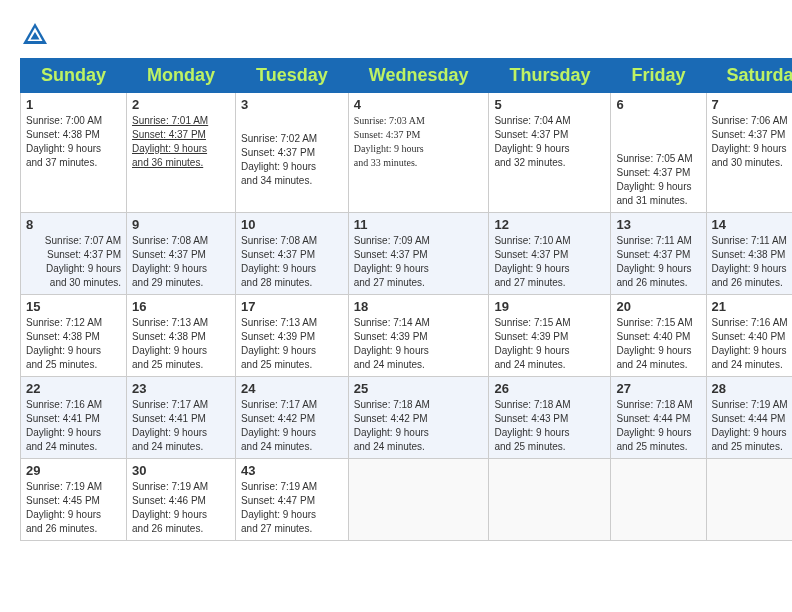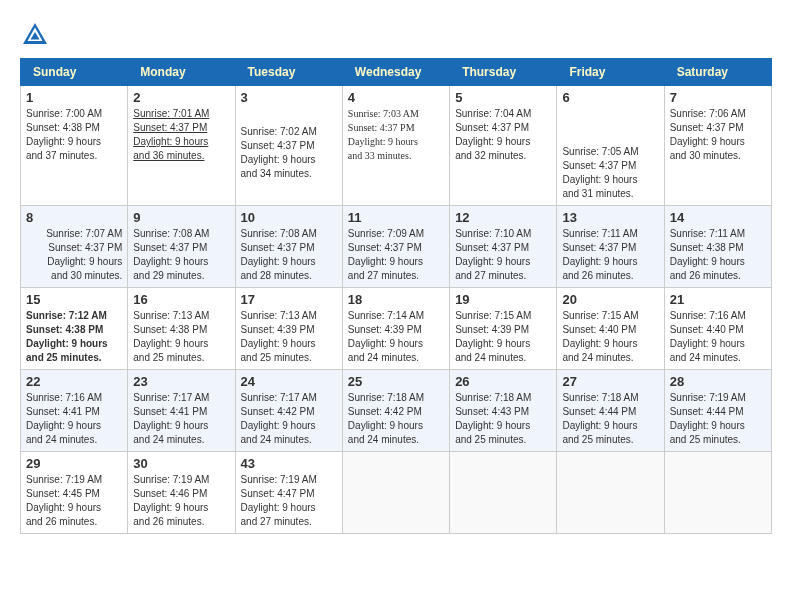--- a/index.html
+++ b/index.html
@@ -45,24 +45,24 @@
       font-size: 14px;
       color: #555;
     }
     .calendar {
       width: 100%;
       border-collapse: collapse;
       border: 1px solid #ccc;
     }
     .calendar th {
       background-color: #1a6ab5;
-      color: #fef9c3;
-      font-size: 12px;
+      color: #bef264;
+      font-size: 18px;
       font-weight: bold;
-      padding: 6px 12px;
+      padding: 6px 20px;
       text-align: left;
       border: 1px solid #1a6ab5;
     }
     .calendar td {
       vertical-align: top;
       padding: 4px 5px;
       font-size: 10px;
       color: #333;
       border: 1px solid #ccc;
       width: calc(100% / 7);
@@ -221,21 +221,21 @@
           <span class="day-num">14</span>
           <div class="day-info" style="white-space: pre-line;">Sunrise: 7:11 AM
 Sunset: 4:38 PM
 Daylight: 9 hours
 and 26 minutes.</div>
         </td>
       </tr>
       <tr>
         <td>
           <span class="day-num">15</span>
-          <div class="day-info" style="white-space: pre-line; font-weight: bold;">Sunrise: 7:12 AM
+          <div class="day-info" style="white-space: pre-line;">Sunrise: 7:12 AM
 Sunset: 4:38 PM
 Daylight: 9 hours
 and 25 minutes.</div>
         </td>
         <td>
           <span class="day-num">16</span>
           <div class="day-info" style="white-space: pre-line;">Sunrise: 7:13 AM
 Sunset: 4:38 PM
 Daylight: 9 hours
 and 25 minutes.</div>

